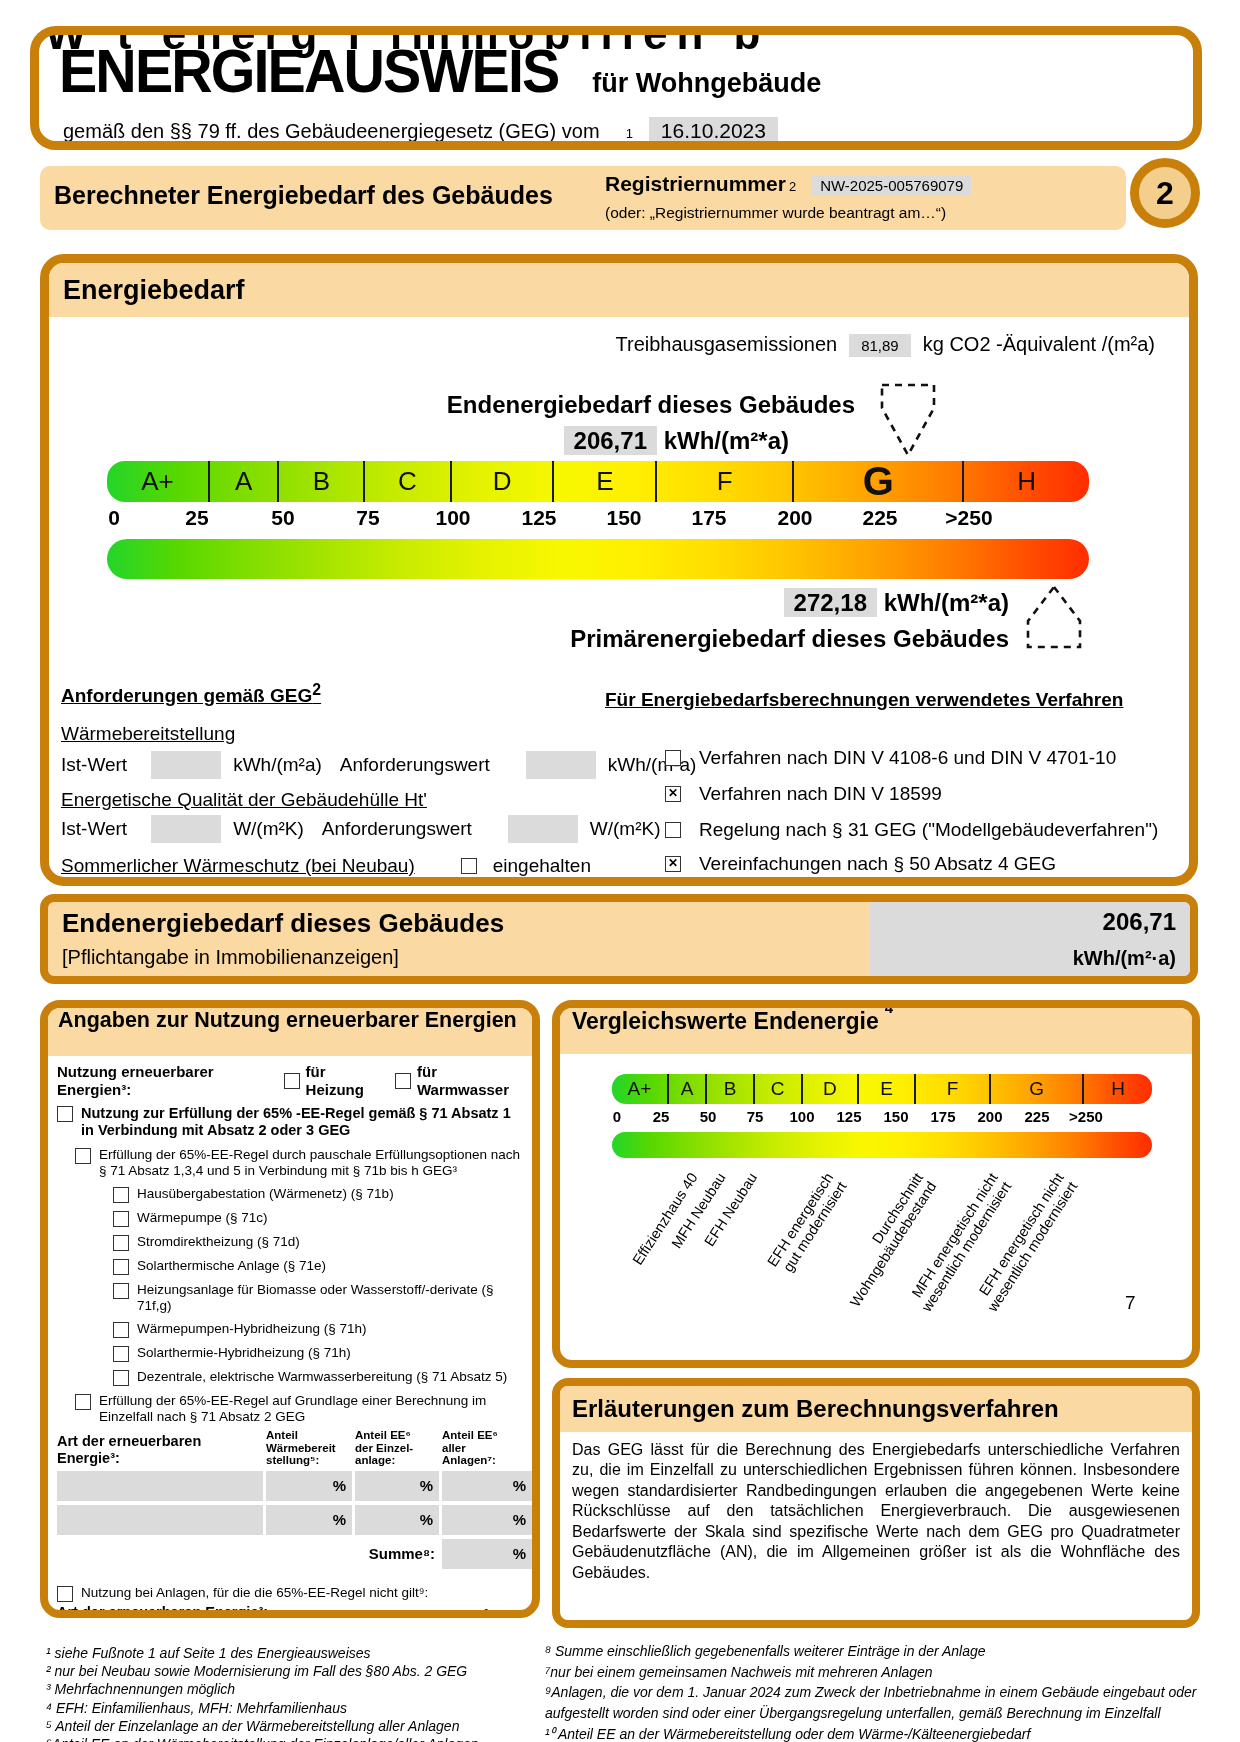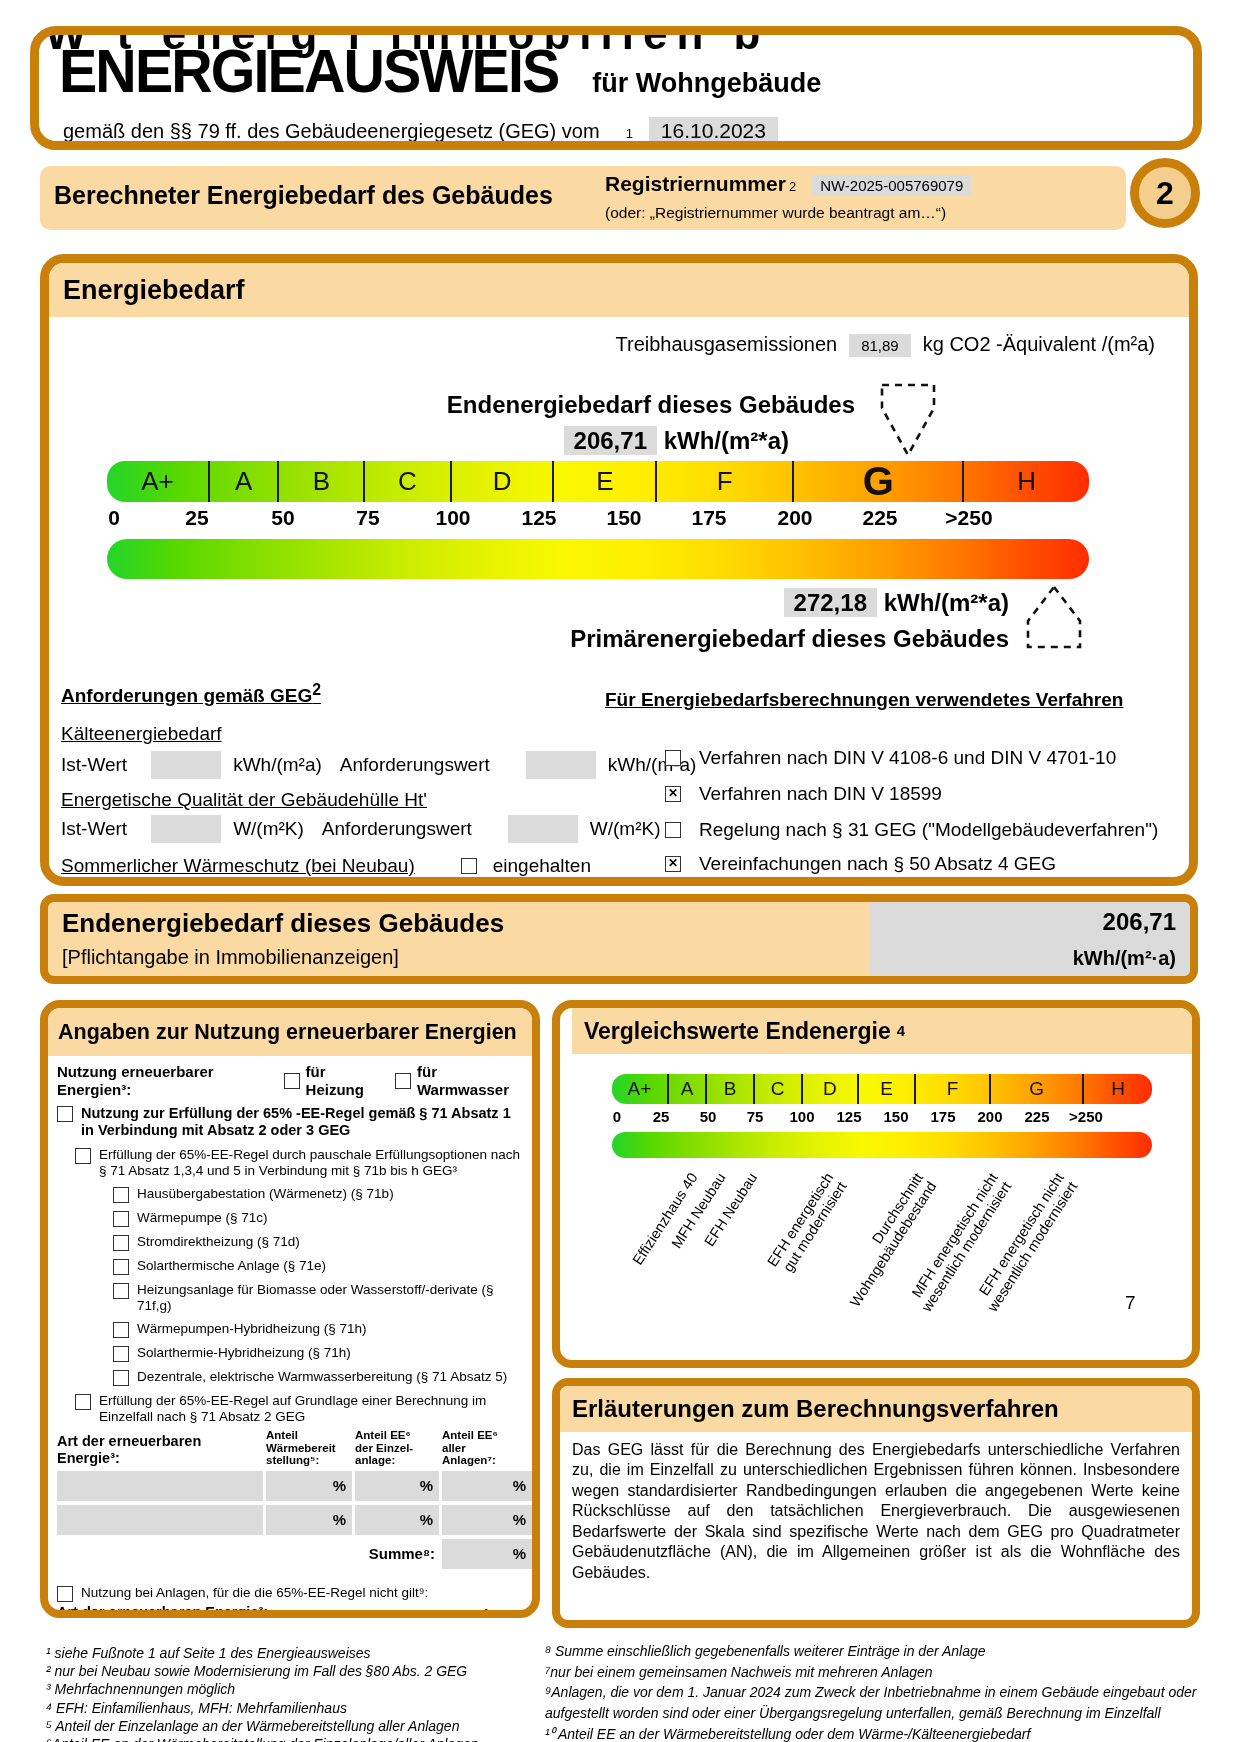--- a/index.html
+++ b/index.html
@@ -64,43 +64,43 @@
   .endband{left:40px;top:894px;width:1142px;height:74px;border:8px solid #c8800a;
            border-radius:14px;background:#fbd9a3;overflow:hidden;}
   .endband-title{position:absolute;left:14px;top:6px;font-size:26px;font-weight:bold;}
   .endband-note{position:absolute;left:14px;top:44px;font-size:20px;}
   .endband-val{position:absolute;right:0;top:0;bottom:0;width:292px;background:#dbdbdb;
                display:flex;flex-direction:column;justify-content:space-between;
                align-items:flex-end;padding:6px 14px;font-weight:bold;}
   
   .leftpanel{left:40px;top:1000px;width:484px;height:602px;border:8px solid #c8800a;
              border-radius:20px;overflow:hidden;background:#fff;}
-  .leftpanel .hd{height:48px;background:#fbd9a3;display:flex;align-items:center;
+  .leftpanel .hd{height:48px;background:#fbd9a3;display:flex;
                  padding-left:10px;font-size:21.5px;font-weight:bold;}
   .lp-body{padding:7px 6px 4px 9px;font-size:13.5px;line-height:1.18;}
   .cbrow{display:flex;gap:8px;margin-top:7px;}
   .cbrow .cb{margin-top:1px;}
   .bold{font-weight:bold;}
   .ind1{margin-left:18px;}
   .ind2{margin-left:56px;}
   .minitable{display:grid;grid-template-columns:206px 86px 84px 90px;column-gap:3px;
              row-gap:4px;margin-top:4px;}
   .mt-h{font-size:11.5px;font-weight:bold;white-space:pre-line;line-height:1.1;align-self:end;}
   .mt-h0{font-size:14.5px;font-weight:bold;align-self:end;}
   .mt-cell{background:#dbdbdb;height:30px;display:flex;align-items:center;
            justify-content:flex-end;padding-right:6px;font-weight:bold;font-size:15px;}
   .mt-name{background:#dbdbdb;height:30px;}
   .mt-sum{grid-column:1/4;display:flex;align-items:center;justify-content:flex-end;
           font-weight:bold;font-size:15px;padding-right:4px;}
   .minitable2{display:grid;grid-template-columns:1fr 96px;column-gap:4px;row-gap:4px;margin-top:2px;}
   
   .cmppanel{left:552px;top:1000px;width:632px;height:352px;border:8px solid #c8800a;
             border-radius:20px;overflow:hidden;background:#fff;}
-  .cmppanel .hd{height:46px;background:#fbd9a3;display:flex;align-items:center;
-                padding-left:12px;font-size:23px;font-weight:bold;margin-left:12px;}
+  .cmppanel .hd{height:46px;background:#fbd9a3;display:flex;
+                padding-left:12px;font-size:23px;font-weight:bold;}
   .cmppanel .hd sup{font-size:15px;margin-left:6px;}
   .cmp-body{position:absolute;left:0;top:46px;right:0;bottom:0;}
   .cmp .seg{font-size:19px;}
   .cmp-tick{font-size:15px;}
   .diag{position:absolute;transform:rotate(-57deg);transform-origin:100% 0%;
         text-align:right;font-size:14.5px;line-height:1.12;white-space:pre-line;}
   
   .erlpanel{left:552px;top:1378px;width:632px;height:234px;border:8px solid #c8800a;
             border-radius:16px;overflow:hidden;background:#fff;}
   .erlpanel .hd{height:46px;background:#fbd9a3;display:flex;align-items:center;
@@ -217,21 +217,21 @@
     </div>
 
     <svg class="arrow-svg" style="left:972px;top:320px;" width="66" height="68" viewBox="0 0 66 68">
       <polygon points="33,4 59,38 59,64 7,64 7,38" fill="none" stroke="#111" stroke-width="2.6" stroke-dasharray="7 6"></polygon>
     </svg>
     <div class="cline" style="left:300px;top:362px;width:660px;">Primärenergiebedarf dieses Gebäudes</div>
 
     <div class="abs h-ul b" style="left:12px;top:422px;">
       <span>Anforderungen gemäß GEG</span><sup>2</sup>
     </div>
-    <div class="abs h-ul" style="left:12px;top:460px;">Kälteenergiebedarf</div>
+    <div class="abs h-ul" style="left:12px;top:460px;">Wärmebereitstellung</div>
     <div class="fieldrow" style="left:12px;top:488px;">
       <span>Ist-Wert</span>
       <span class="inbox" style="margin-left:24px;"></span>
       <span style="margin-left:12px;">kWh/(m²a)</span>
       <span style="margin-left:18px;">Anforderungswert</span>
       <span class="inbox" style="margin-left:36px;"></span>
       <span style="margin-left:12px;">kWh/(m²a)</span>
     </div>
     <div class="abs h-ul" style="left:12px;top:526px;">Energetische Qualität der Gebäudehülle Ht'</div>
     <div class="fieldrow" style="left:12px;top:552px;">

